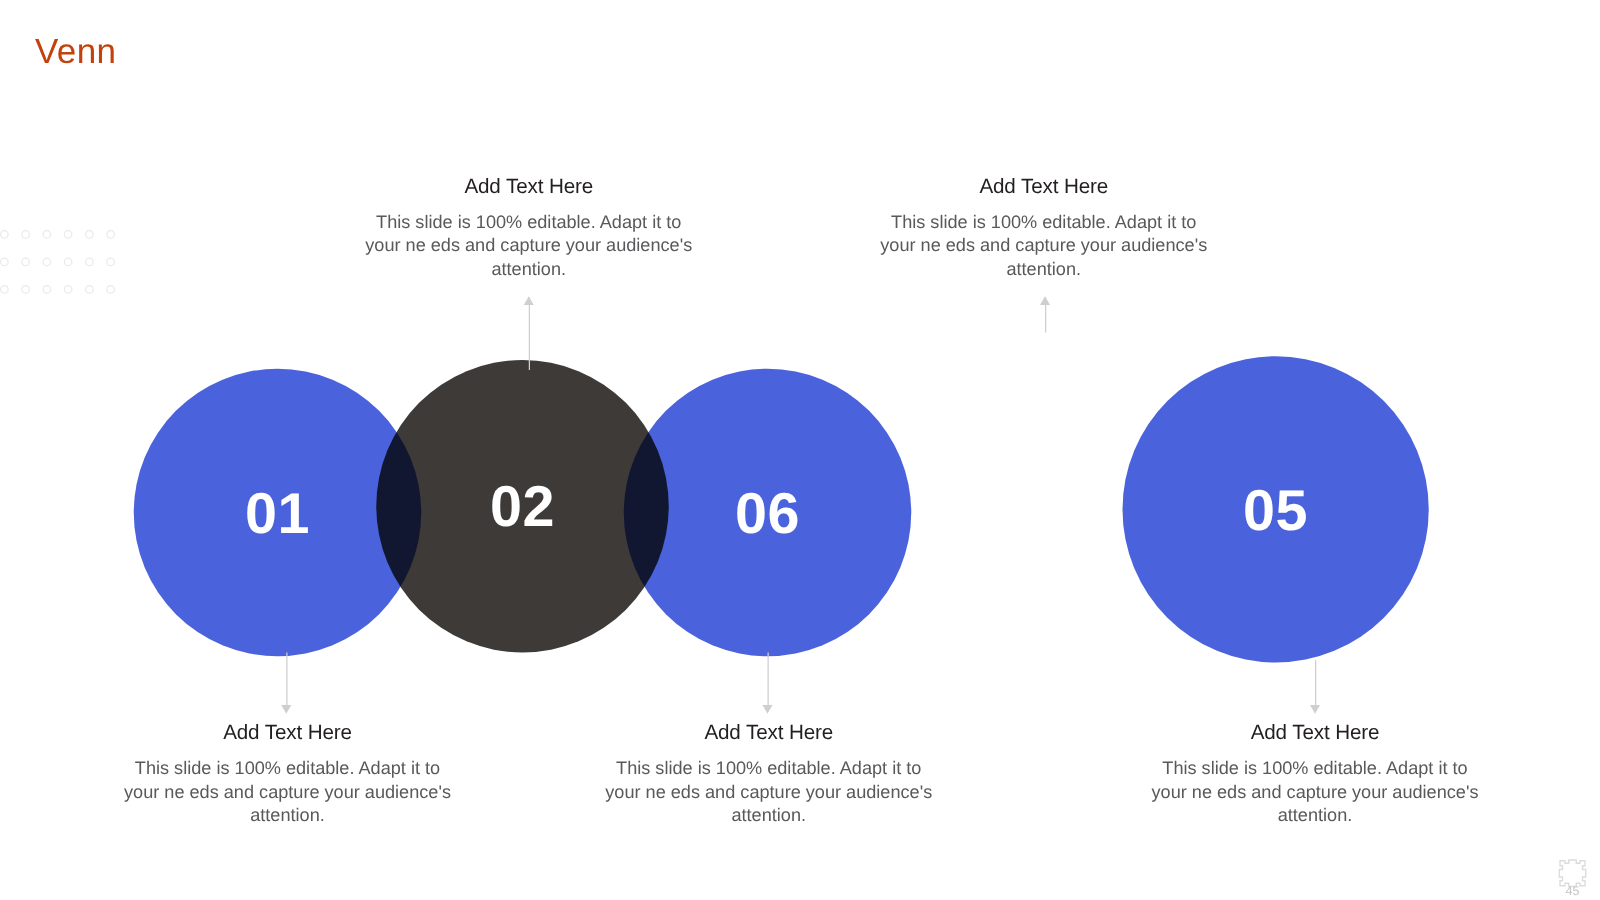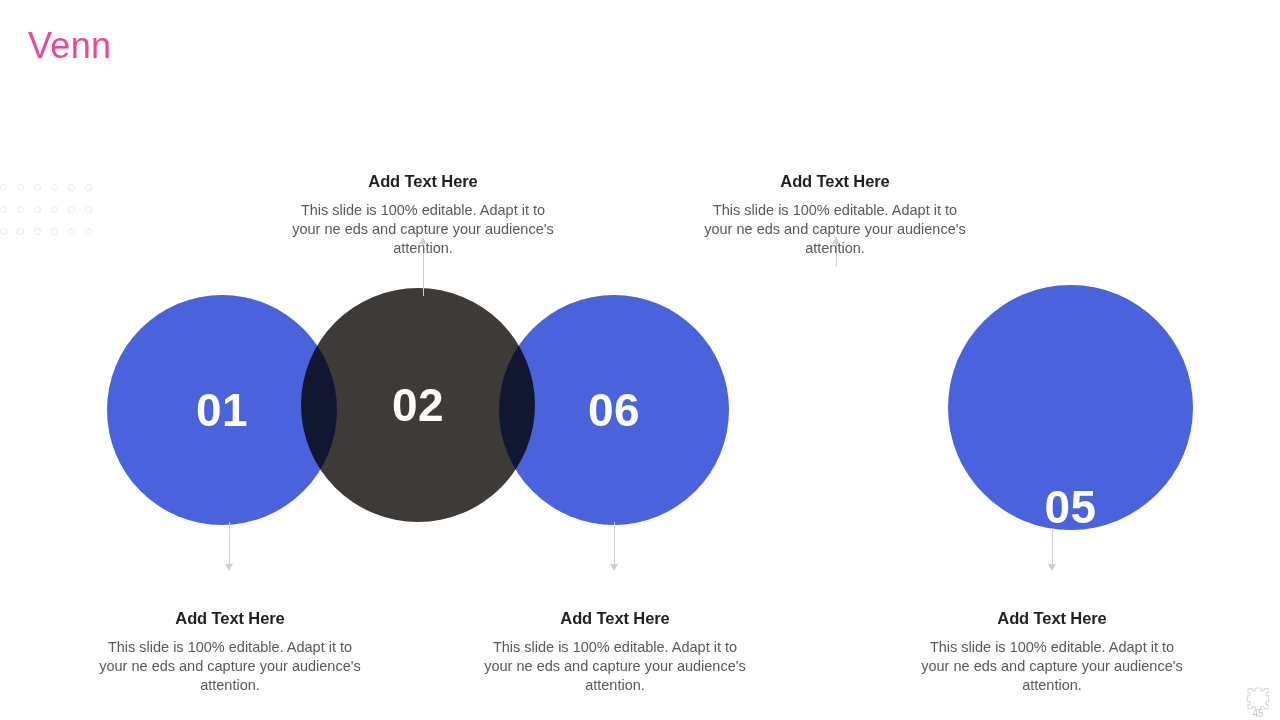--- a/index.html
+++ b/index.html
@@ -20,23 +20,23 @@
     width: 1280px;
     height: 720px;
     background: #ffffff;
   }
 
   
   .slide-title {
     position: absolute;
     left: 28px;
     top: 24px;
-    font-size: 36px;
+    font-size: 28px;
     font-weight: 300;
-    color: #ec4899;
+    color: #c2410c;
     letter-spacing: 0.3px;
     line-height: 1.2;
   }
 
   
   .dot-grid {
     position: absolute;
     left: 0px;
     top: 184px;
     width: 88px;
@@ -76,21 +76,21 @@
     line-height: 1;
   }
   .c-dark .num { font-size: 46px; }
   .c-04 .num { font-size: 48px; }
 
   
   .c-01 { left: 107px;  top: 295px; width: 230px; height: 230px; }
   .c-02 { left: 301px;  top: 288px; width: 234px; height: 234px; }
   .c-03 { left: 499px;  top: 295px; width: 230px; height: 230px; }
   .c-04 { left: 686px;  top: 260px; width: 297px; height: 297px; }
-  .c-05 { left: 948px;  top: 285px; width: 245px; height: 245px; align-items: flex-end; }
+  .c-05 { left: 898px;  top: 285px; width: 245px; height: 245px; }
 
   
   .connector {
     position: absolute;
     width: 1px;
     background: #cfcfcf;
   }
   .arrowhead {
     position: absolute;
     width: 0;
@@ -105,26 +105,25 @@
     border-top: 7px solid #cfcfcf;
   }
 
   
   .txt-block {
     position: absolute;
     text-align: center;
   }
   .txt-head {
     font-size: 16.5px;
-    font-weight: bold;
+    font-weight: normal;
     color: #231f20;
     letter-spacing: -0.1px;
     margin-bottom: 9px;
     line-height: 1.2;
-    margin-top: 32px;
   }
   .txt-body {
     font-size: 14.5px;
     font-weight: 400;
     color: #58595b;
     line-height: 1.32;
   }
 
   
   .t-02 { left: 288px; top: 140px; width: 270px; }

